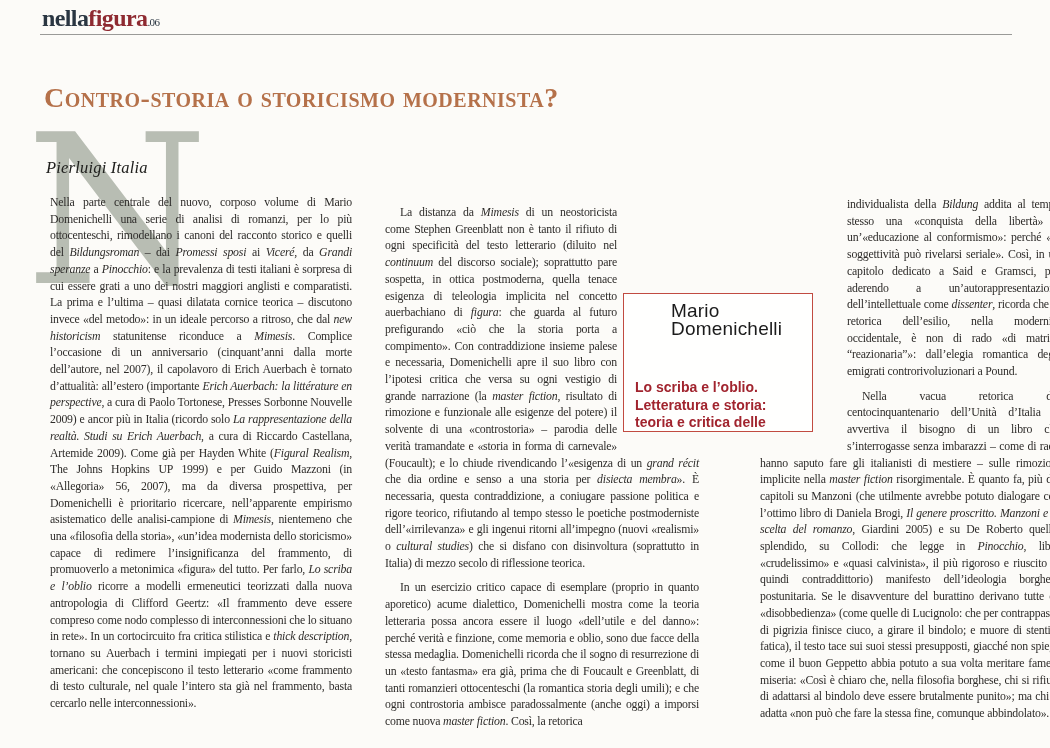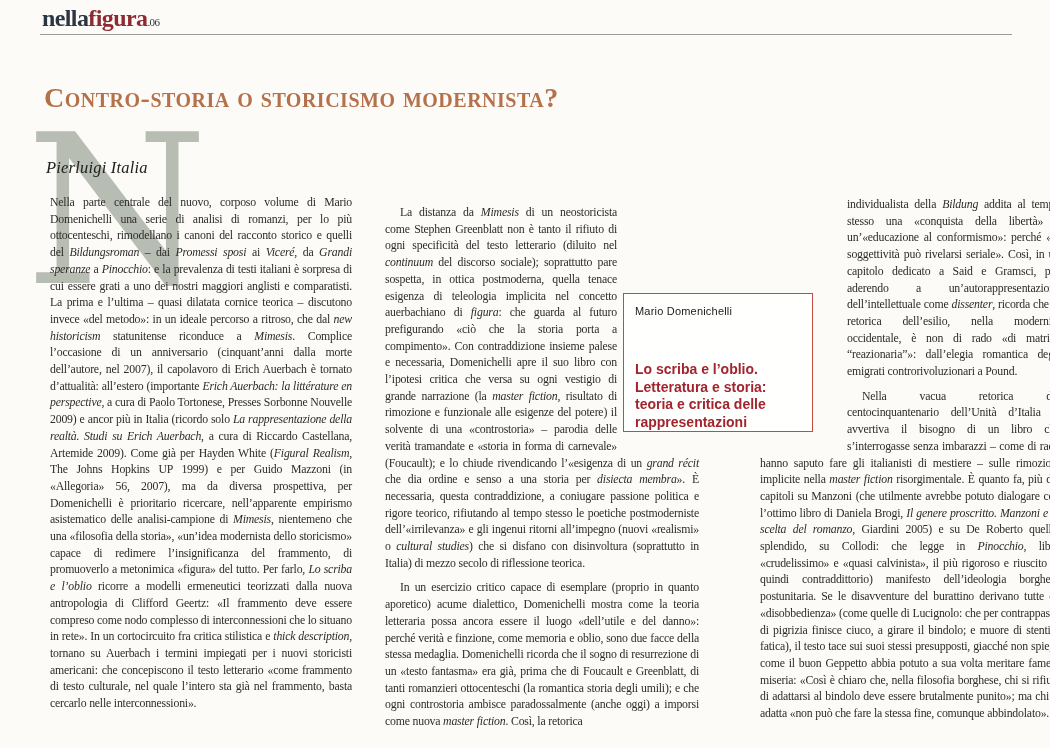--- a/index.html
+++ b/index.html
@@ -44,21 +44,21 @@
   #col3{left:752px;top:188px;width:316px;height:556px;}
   .spacer-r{float:right;width:90px;height:147px;margin-top:103px;}
   .spacer-l{float:left;width:95px;height:147px;margin-top:103px;}
   
   .bookbox{
     position:absolute;left:623px;top:293px;width:190px;height:139px;z-index:3;
     box-sizing:border-box;border:1.5px solid var(--box_border,#c14b41);
     background:#fffffe;padding:8px 11px 6px 11px;
     font-family:"Liberation Sans",sans-serif;overflow:hidden;
   }
-  .bauthor{font-size:11px;color:#1b1b1b;letter-spacing:0.2px;line-height:18px;}
+  .bauthor{font-size:19px;color:#1b1b1b;letter-spacing:0.2px;line-height:18px;margin-left:36px;}
   .btitle{font-size:14px;line-height:17.5px;font-weight:bold;color:var(--box_title,#a1242e);margin-top:41px;}
   .bpub{font-family:"Liberation Serif",serif;font-size:11.5px;color:#454545;margin-top:6px;letter-spacing:0;}
 </style>
 </head>
 <body>
 
 <div class="page">
 
   <div class="masthead">
     <span class="alfa">nella</span><span class="libri">figura</span><span class="issue">.06</span>

